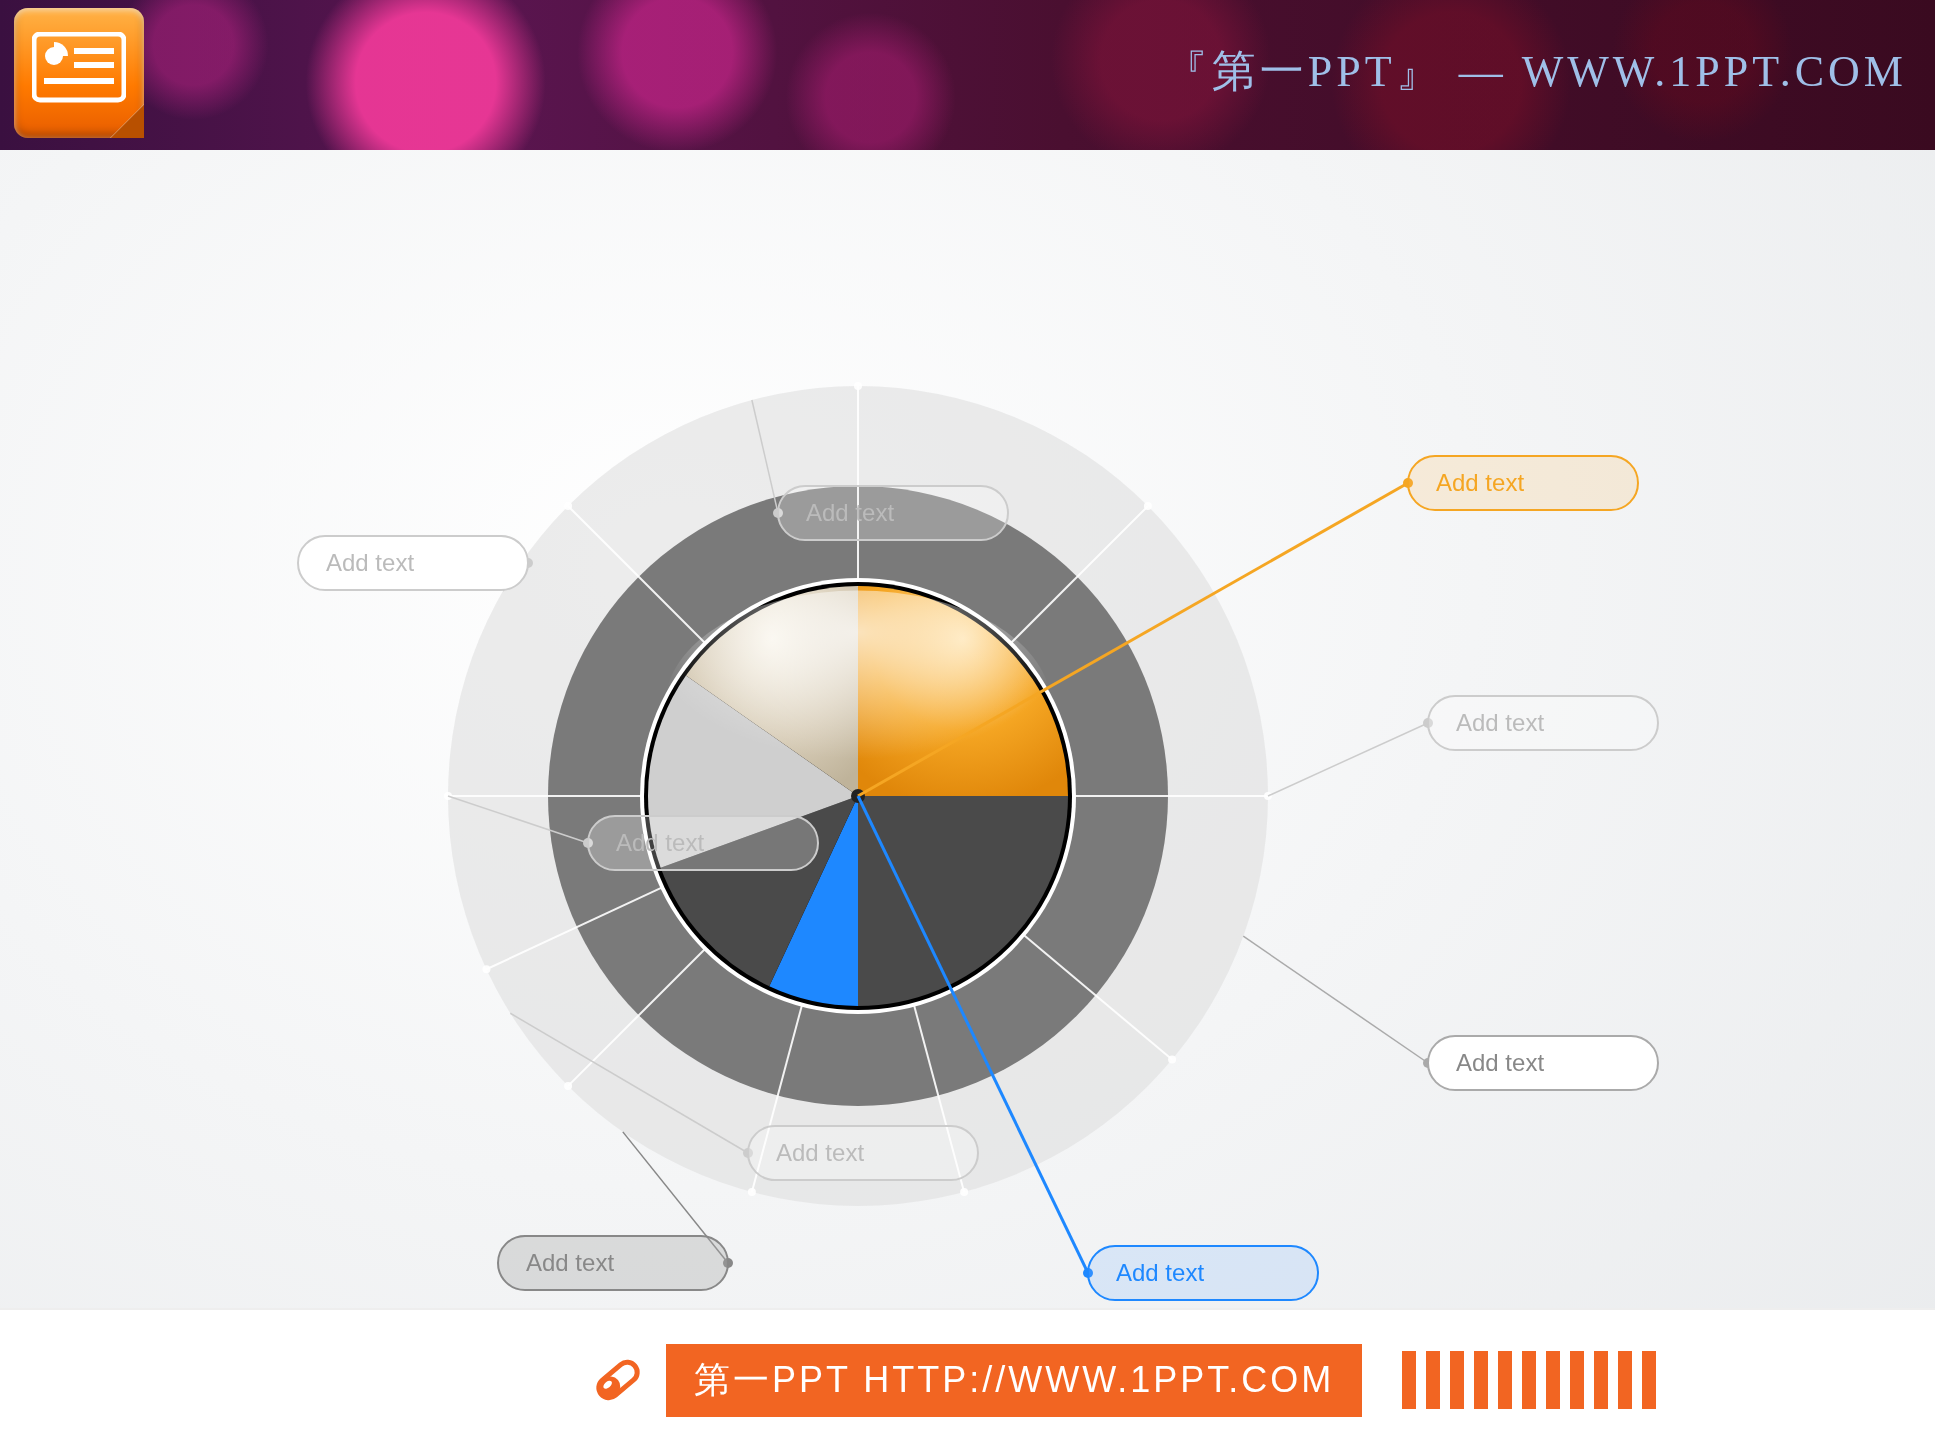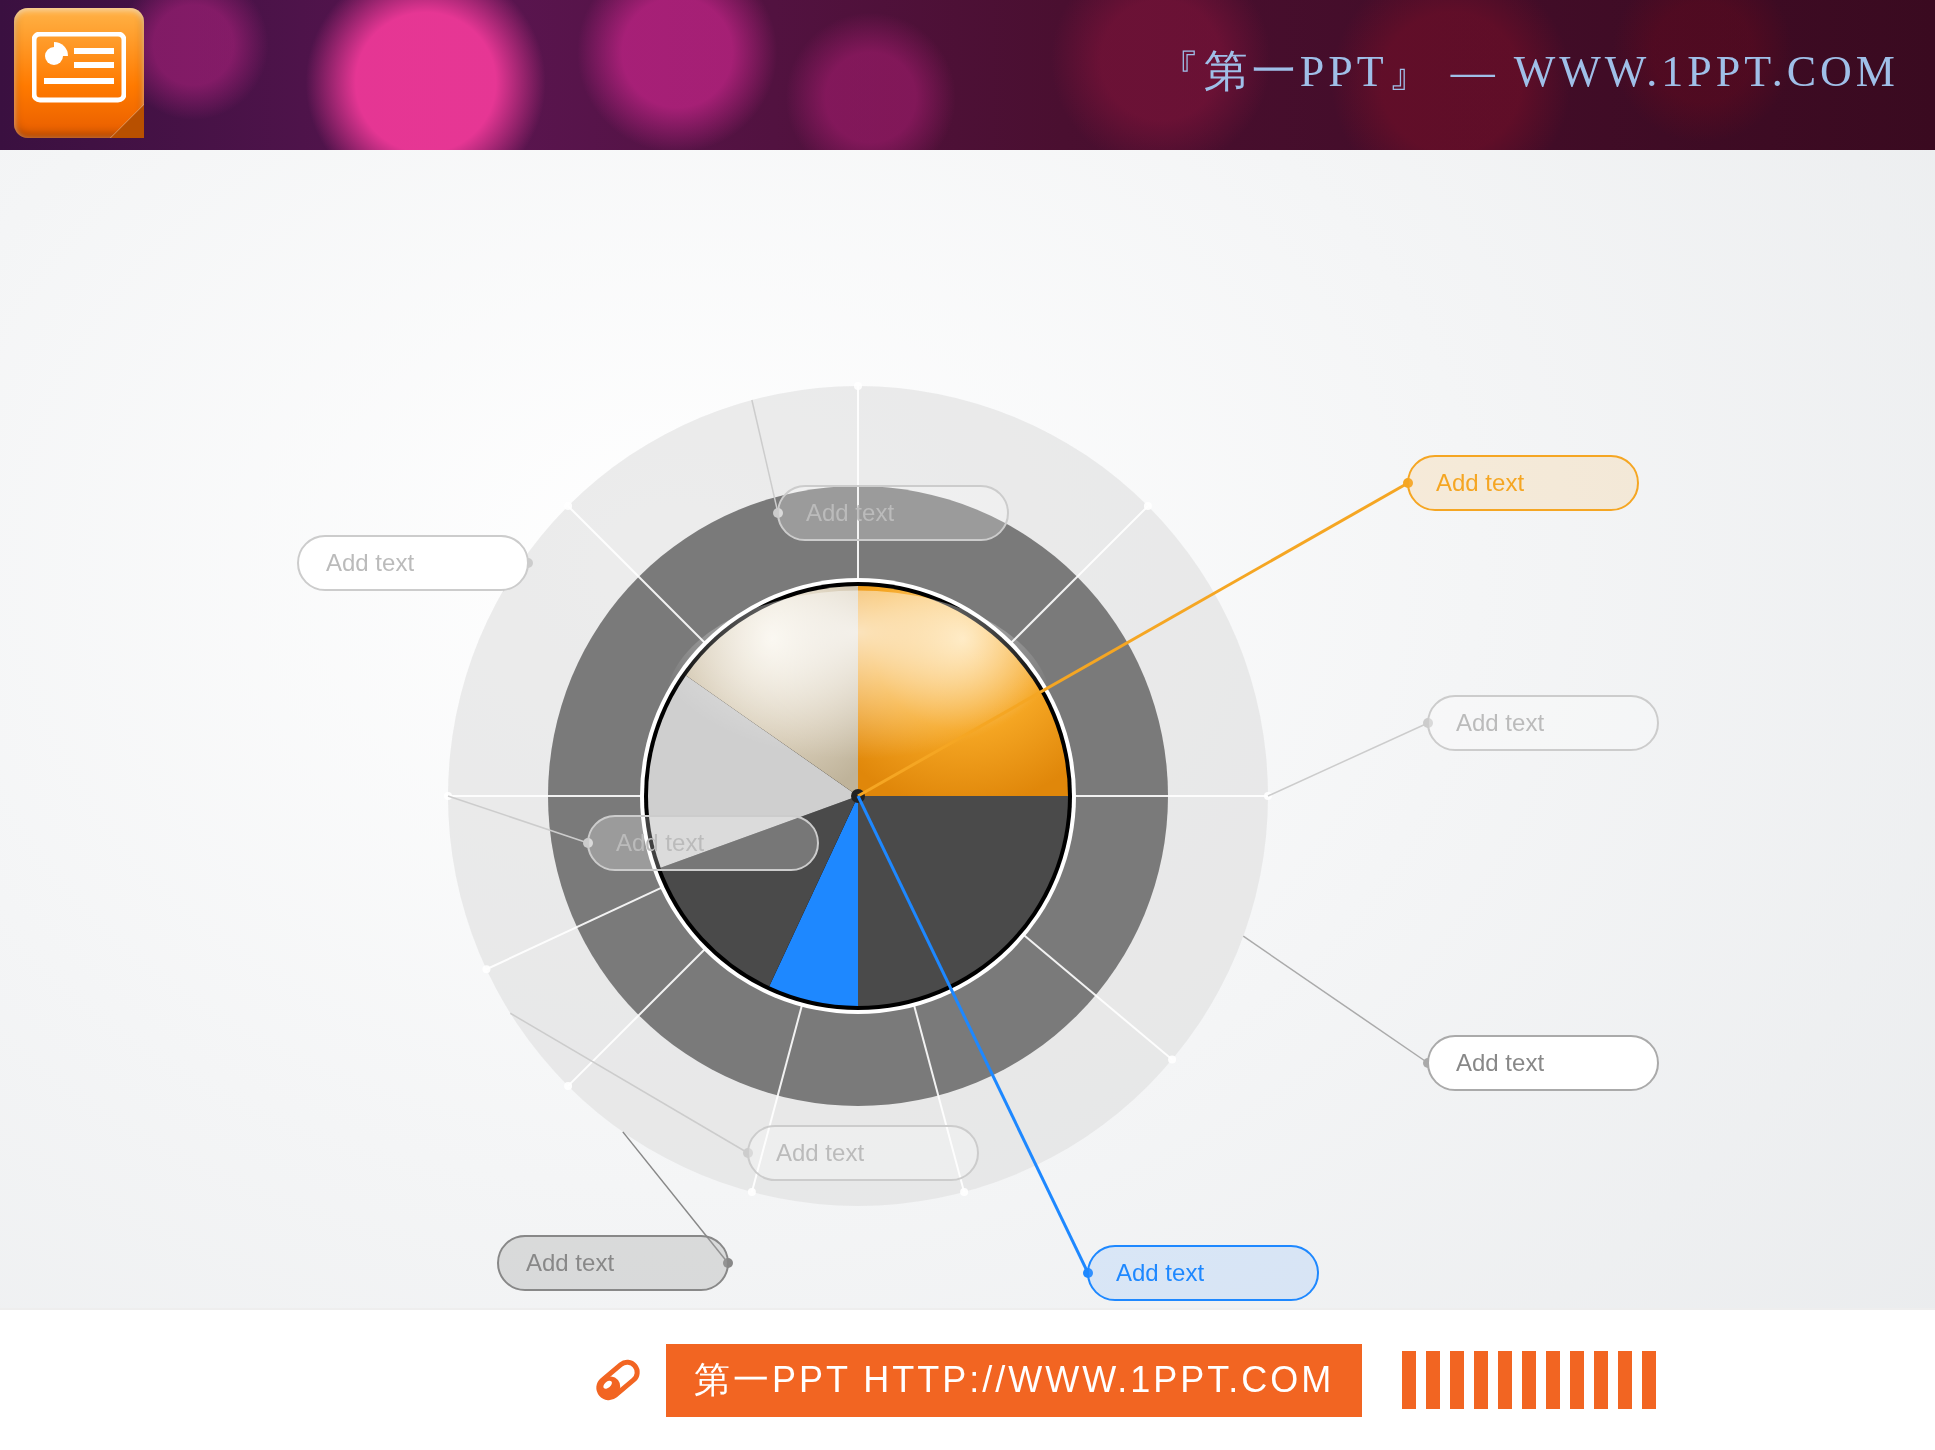--- a/index.html
+++ b/index.html
@@ -34,21 +34,21 @@
       radial-gradient(circle at 35% 35%, rgba(220,40,150,0.6) 0 55px, transparent 100px),
       radial-gradient(circle at 45% 65%, rgba(180,30,120,0.5) 0 45px, transparent 85px),
       radial-gradient(circle at 10% 30%, rgba(220,40,150,0.4) 0 40px, transparent 75px),
       radial-gradient(circle at 60% 40%, rgba(140,20,60,0.5) 0 60px, transparent 110px),
       radial-gradient(circle at 75% 55%, rgba(120,15,40,0.55) 0 70px, transparent 120px),
       radial-gradient(circle at 88% 35%, rgba(100,10,30,0.45) 0 50px, transparent 90px),
       linear-gradient(90deg, #3a1040 0%, #5a1550 25%, #4a0f30 55%, #3a0a20 100%);
   }
   .banner-text {
     position: absolute;
-    right: 36px;
+    right: 28px;
     top: 42px;
     font-size: 44px;
     letter-spacing: 4px;
     color: #9fbfe8;
     font-family: "SimSun", serif;
     white-space: nowrap;
   }
   .ppt-icon {
     position: absolute;
     left: 14px; top: 8px;

